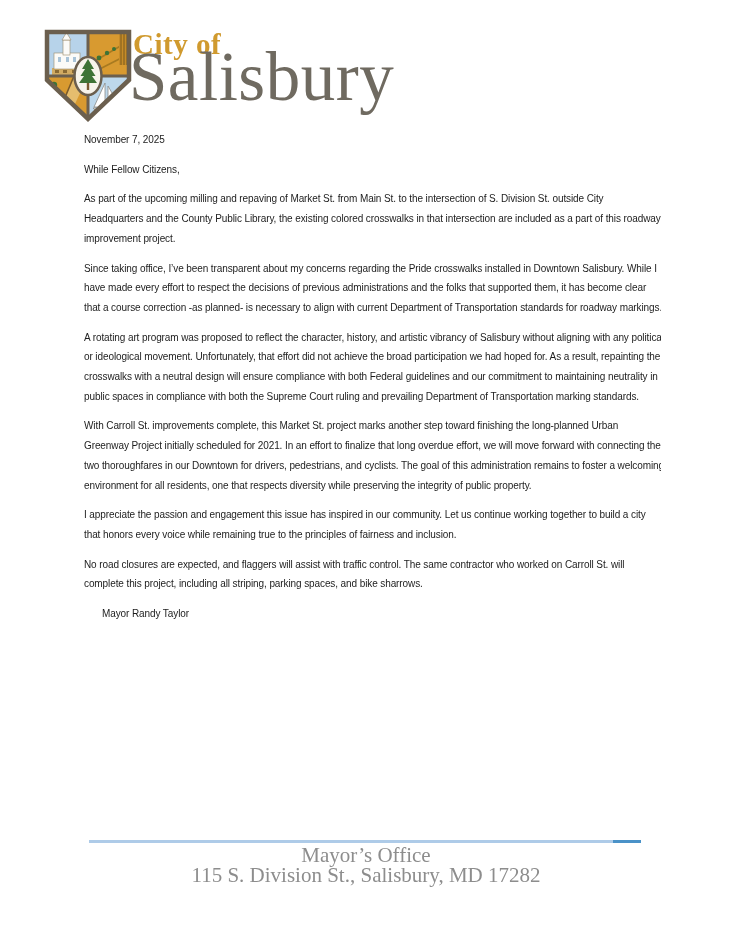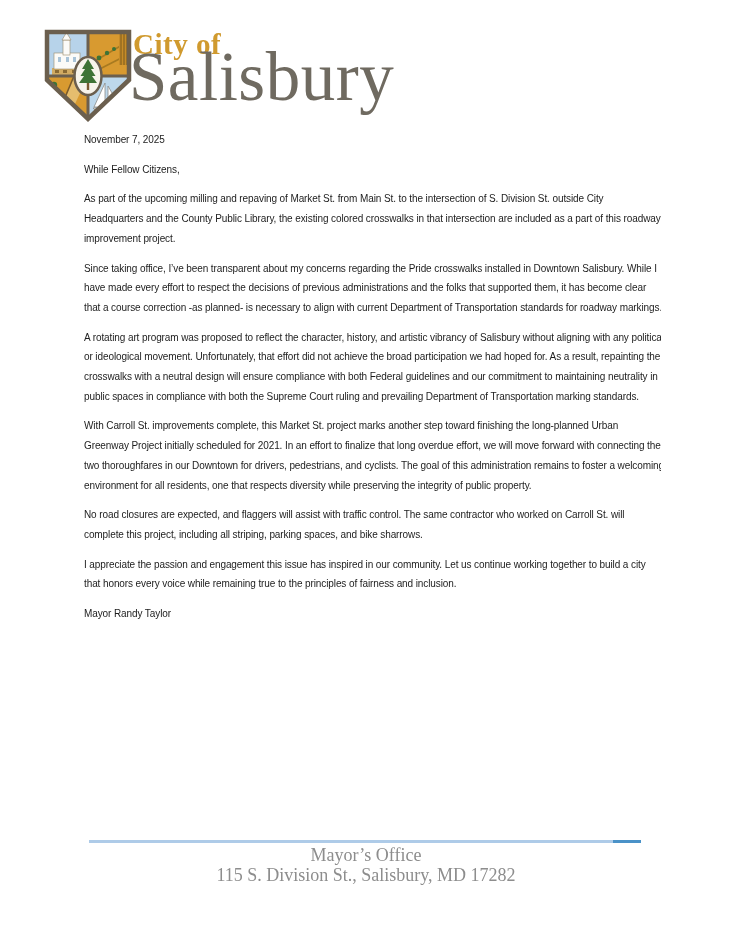--- a/index.html
+++ b/index.html
@@ -27,33 +27,33 @@
     color:#6f6a60; letter-spacing:0.5px;
   }
 
   
   .body-text {
     position:absolute; left:84px; top:130px; width:580px;
     font-size:10px; line-height:19.7px; letter-spacing:-0.1px;
     color:#1c1c1c;
   }
   .body-text p { margin:0 0 10px 0; }
-  .sig span { display:block; }
+  .sig span { display:block;margin-left:18px; }
 
   
   .footer-rule {
     position:absolute; left:89px; top:840px;
     width:552px; height:3px;
     background:linear-gradient(to right, #aecbe8 0px, #aecbe8 524px, #4a92c8 524px, #4a92c8 552px);
   }
   .footer-text {
     position:absolute; left:0; top:846px; width:732px;
     text-align:center;
     font-family:"Liberation Serif", serif;
-    font-size:18px; line-height:19.5px;
+    font-size:21px; line-height:19.5px;
     color:#8d8d8d;
   }
 </style>
 </head>
 <body>
 
 <div class="page">
 
   <svg class="logo-shield" width="92" height="97" viewBox="0 0 92 97" aria-hidden="true">
     <defs>
@@ -117,22 +117,22 @@
   <div class="logo-cityof">City of</div>
   <div class="logo-salisbury">Salisbury</div>
 
   <div class="body-text">
     <p>November 7, 2025</p>
     <p>While Fellow Citizens,</p>
     <p>As part of the upcoming milling and repaving of Market St. from Main St. to the intersection of S. Division St. outside City Headquarters and the County Public Library, the existing colored crosswalks in that intersection are included as a part of this roadway improvement project.</p>
     <p>Since taking office, I’ve been transparent about my concerns regarding the Pride crosswalks installed in Downtown Salisbury. While I have made every effort to respect the decisions of previous administrations and the folks that supported them, it has become clear that a course correction -as planned- is necessary to align with current Department of Transportation standards for roadway markings.</p>
     <p>A rotating art program was proposed to reflect the character, history, and artistic vibrancy of Salisbury without aligning with any political or ideological movement. Unfortunately, that effort did not achieve the broad participation we had hoped for. As a result, repainting the crosswalks with a neutral design will ensure compliance with both Federal guidelines and our commitment to maintaining neutrality in public spaces in compliance with both the Supreme Court ruling and prevailing Department of Transportation marking standards.</p>
     <p>With Carroll St. improvements complete, this Market St. project marks another step toward finishing the long-planned Urban Greenway Project initially scheduled for 2021. In an effort to finalize that long overdue effort, we will move forward with connecting the two thoroughfares in our Downtown for drivers, pedestrians, and cyclists. The goal of this administration remains to foster a welcoming environment for all residents, one that respects diversity while preserving the integrity of public property.</p>
+    <p>I appreciate the passion and engagement this issue has inspired in our community. Let us continue working together to build a city that honors every voice while remaining true to the principles of fairness and inclusion.</p>
     <p>No road closures are expected, and flaggers will assist with traffic control. The same contractor who worked on Carroll St. will complete this project, including all striping, parking spaces, and bike sharrows.</p>
-    <p>I appreciate the passion and engagement this issue has inspired in our community. Let us continue working together to build a city that honors every voice while remaining true to the principles of fairness and inclusion.</p>
     <p class="sig">
       <span>Mayor Randy Taylor</span>
     </p>
   </div>
 
   <div class="footer-rule"></div>
   <div class="footer-text">
     <div>Mayor’s Office</div>
     <div>115 S. Division St., Salisbury, MD 17282</div>
   </div>

